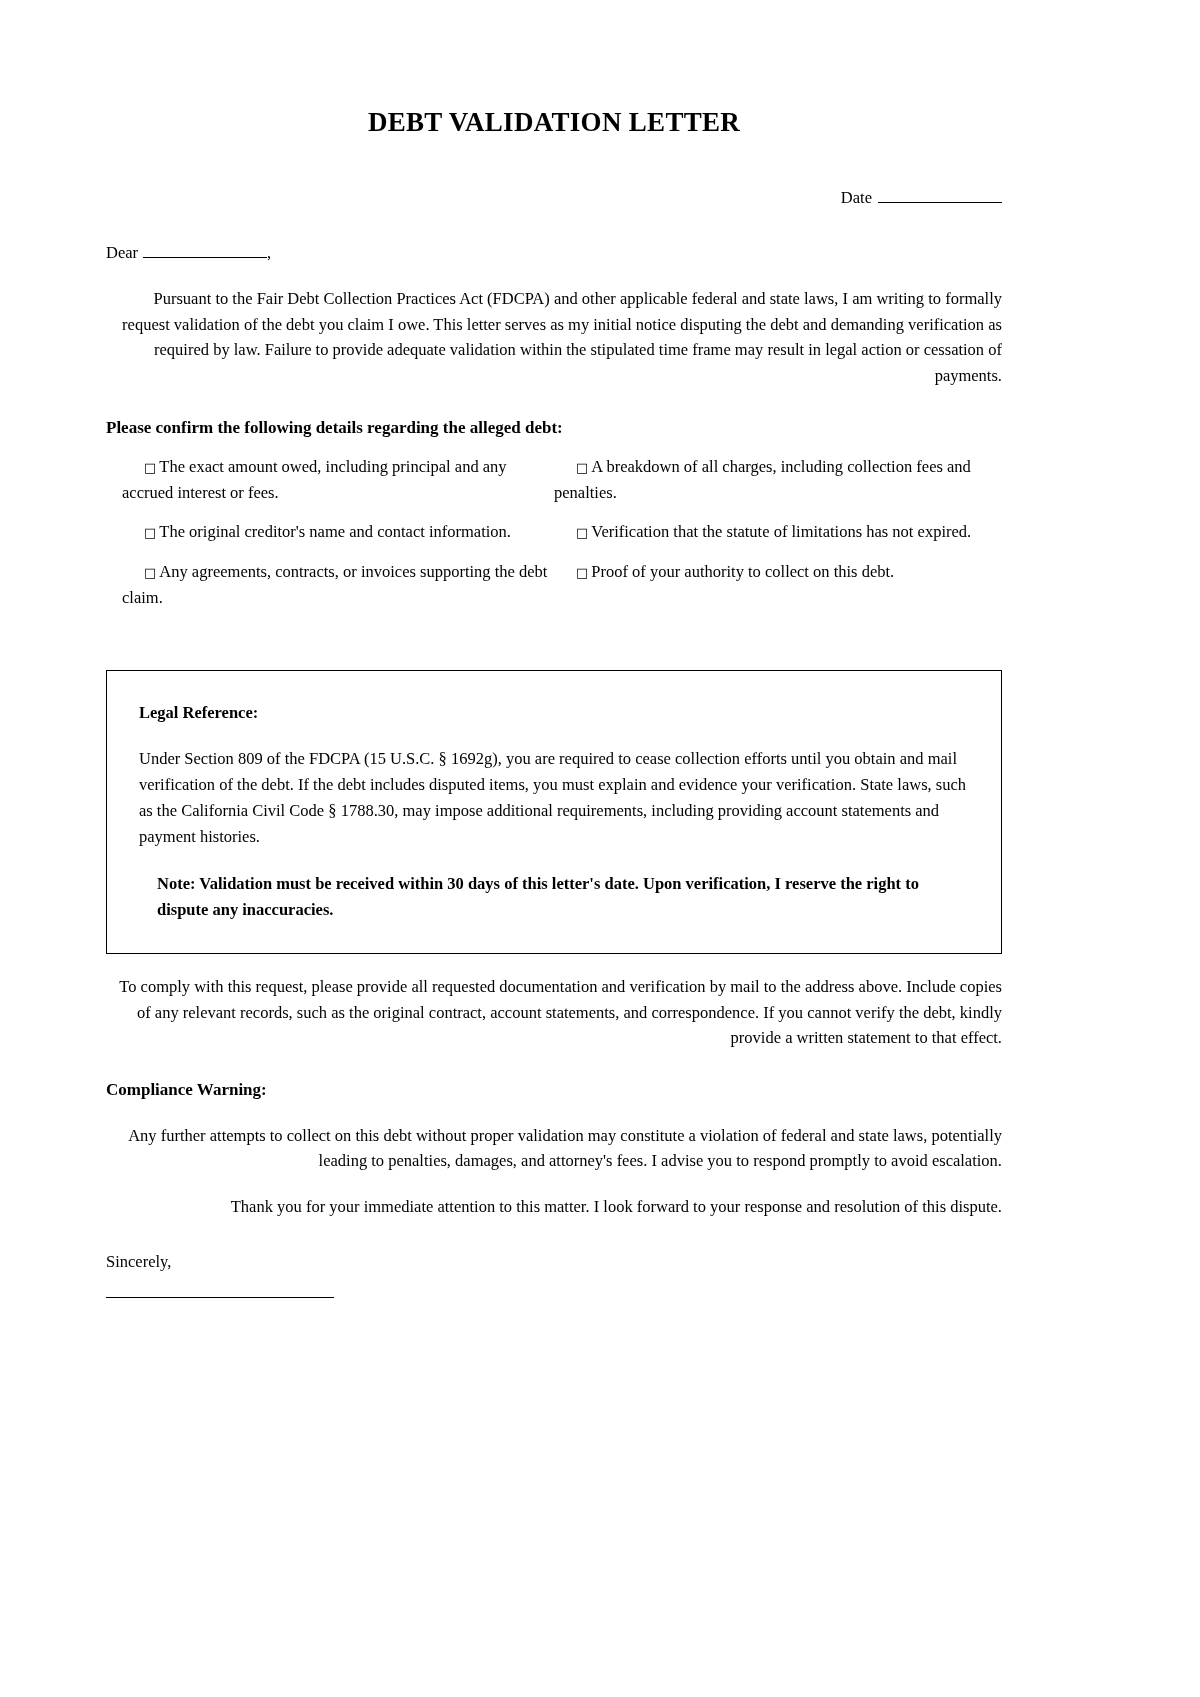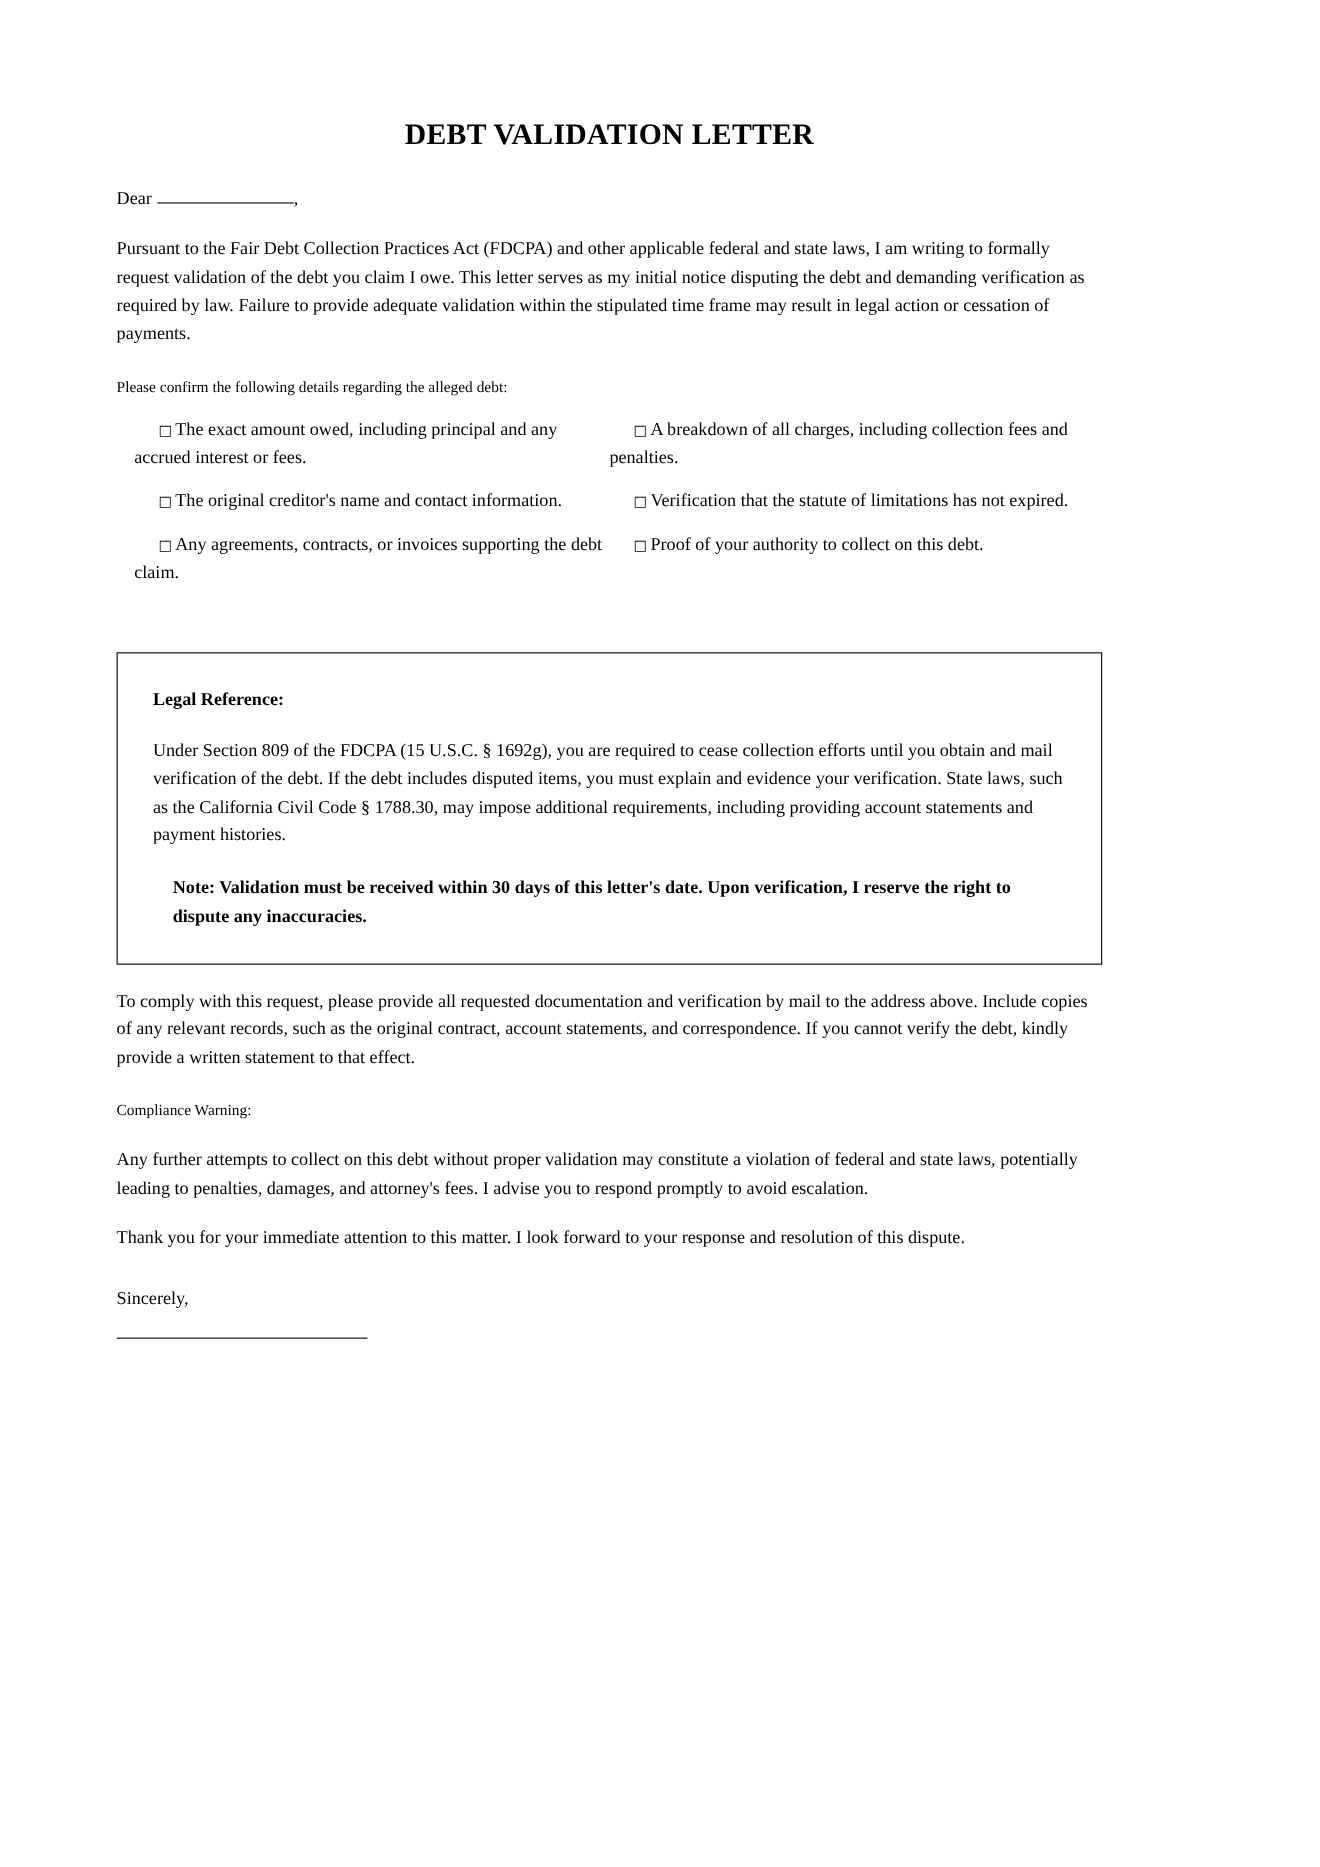--- a/index.html
+++ b/index.html
@@ -58,26 +58,26 @@
   .salutation {
     font-size: 16.5px;
     margin-top: 30px;
     line-height: 1.5;
   }
 
   p.body-text {
     font-size: 16.5px;
     line-height: 1.56;
     margin: 20px 0 0 0;
-    text-align: left;
+    text-align: right;
   }
 
   .section-heading {
-    font-size: 14px;
-    font-weight: normal;
+    font-size: 17px;
+    font-weight: bold;
     margin: 26px 0 0 0;
     line-height: 1.5;
   }
 
   
   .checklist {
     position: relative;
     margin-top: 14px;
     height: 190px;
   }
@@ -137,20 +137,23 @@
   }
 </style>
 </head>
 <body>
 
 <div class="page">
   <div class="content">
 
     <h1 class="doc-title">DEBT VALIDATION LETTER</h1>
 
+    <div class="date-row">
+      <span>Date</span><span class="blank-line blank-date"></span>
+    </div>
 
     <div class="salutation">
       <span>Dear</span><span class="blank-line blank-name"></span><span>,</span>
     </div>
 
     <p class="body-text">Pursuant to the Fair Debt Collection Practices Act (FDCPA) and other applicable federal and state laws, I am writing to formally request validation of the debt you claim I owe. This letter serves as my initial notice disputing the debt and demanding verification as required by law. Failure to provide adequate validation within the stipulated time frame may result in legal action or cessation of payments.</p>
 
     <p class="section-heading">Please confirm the following details regarding the alleged debt:</p>
 
     <div class="checklist">

